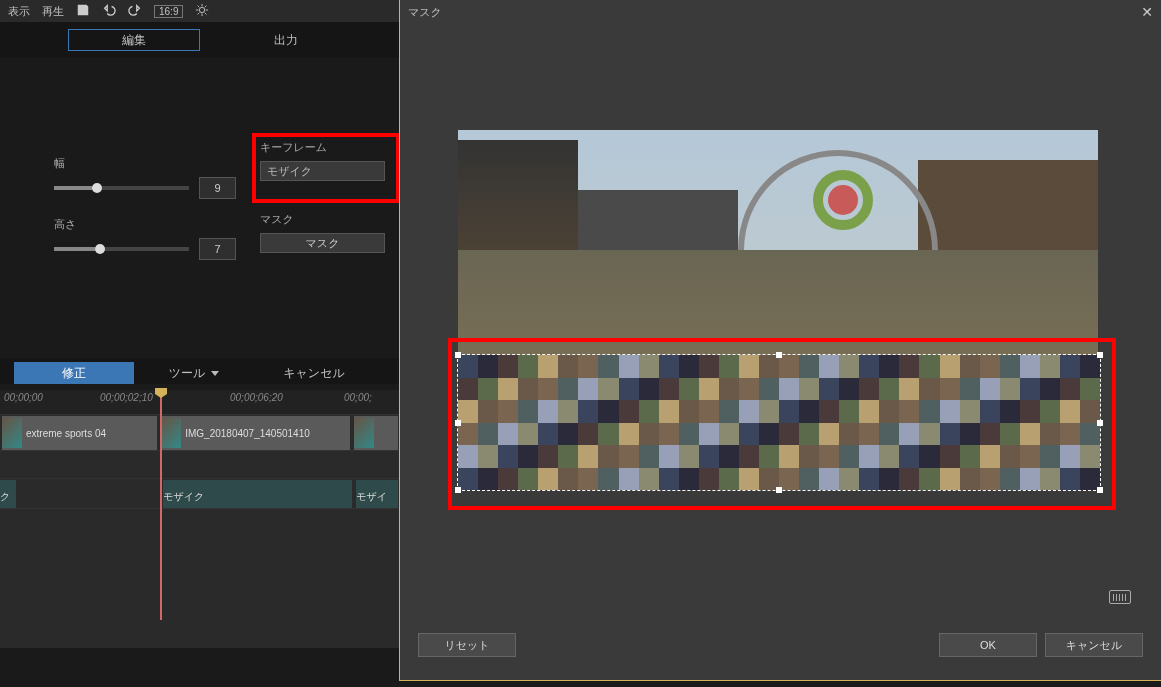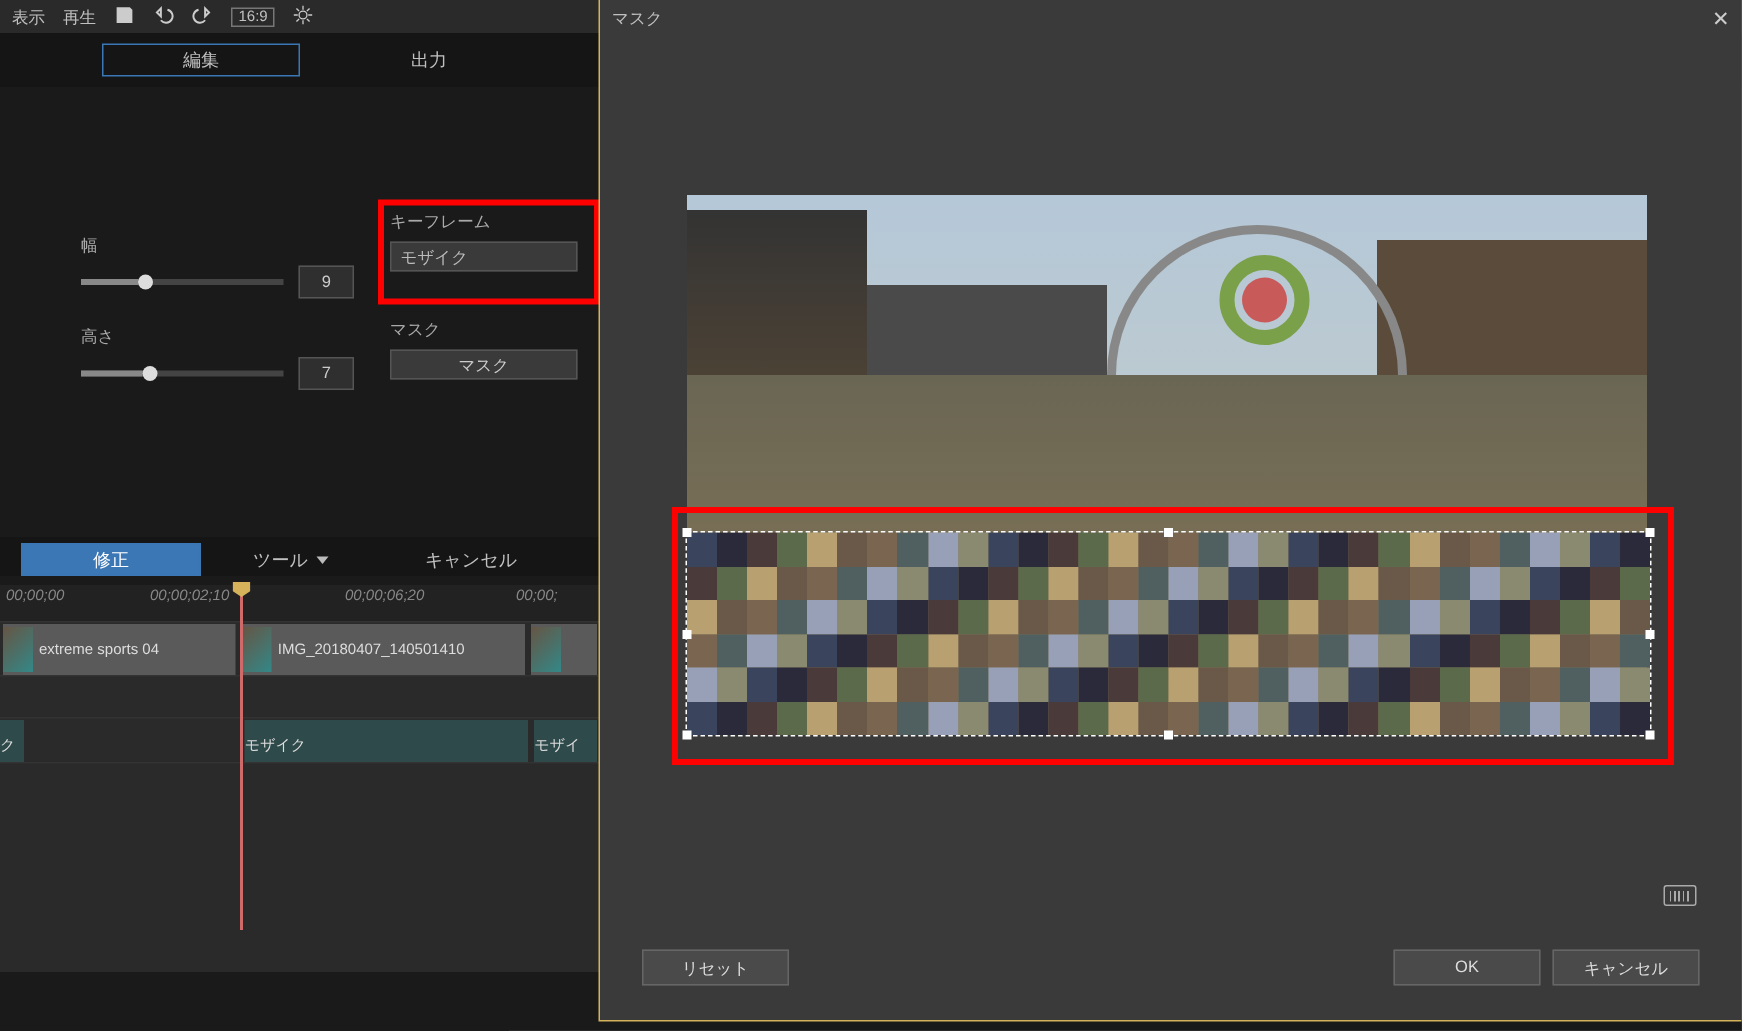--- a/index.html
+++ b/index.html
@@ -79,21 +79,21 @@
     .handle.tc { left: 50%; top: -3px; margin-left: -3px;} .handle.bc { left: 50%; bottom: -3px; margin-left:-3px;}
     .handle.ml { left: -3px; top: 50%; margin-top:-3px;} .handle.mr { right:-3px; top:50%; margin-top:-3px;}
 
     .pix { display: grid; grid-template-columns: repeat(32,1fr); grid-template-rows: repeat(6,1fr); position:absolute; inset:0; }
     .pix div { background: #666; }
     .redbox-2 { left: 448px; top: 338px; width: 668px; height: 172px; z-index: 20; }
 
     .kb-icon { position: absolute; right: 30px; bottom: 76px; width: 22px; height: 14px; border: 1px solid #aaa; border-radius: 2px; display: flex; align-items: center; justify-content: center; cursor: pointer; }
     .kb-icon::before { content:""; width: 14px; height: 7px; background: repeating-linear-gradient(90deg,#aaa 0 1px, transparent 1px 3px); }
 
-    .dlg-btns { position: absolute; left: 0; right: 0; bottom: 20px; height: 30px; display: flex; align-items: center; padding: 0 28px; gap: 8px; }
+    .dlg-btns { position: absolute; left: 0; right: 0; bottom: 20px; height: 30px; display: flex; align-items: center; padding: 0 18px; gap: 8px; }
     .spacer { flex: 1; }
     .btn { width: 98px; height: 24px; background: #4a4a4a; border: 1px solid #666; color: #ddd; font-size: 11px; display: flex; align-items: center; justify-content: center; cursor: pointer; }
 
     .ar-label { border: 1px solid #777; padding: 0 4px; font-size: 10px; }
     .ico { width:14px; height:14px; display:inline-block; }
   </style>
 </head>
 <body>
 
 <div class="top-toolbar">

